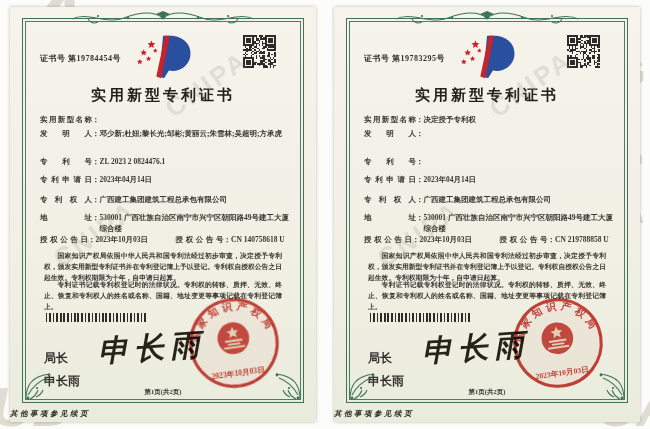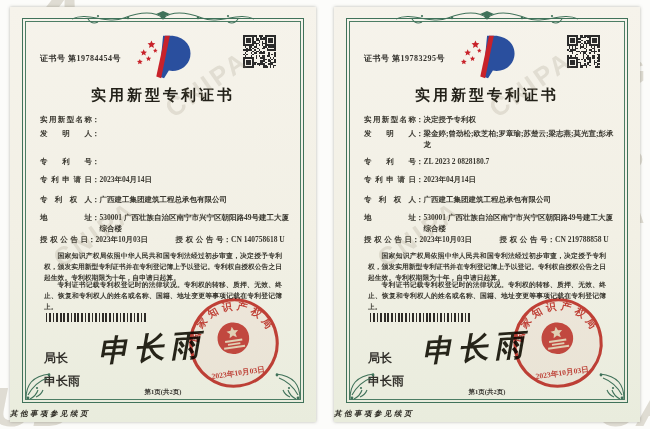--- a/index.html
+++ b/index.html
@@ -385,24 +385,26 @@
 
   <div class="title">实用新型专利证书</div>
 
   <div class="row" style="top:108px">
     <span class="lbl">实用新型名称</span>
       <span class="colon">：</span>
   </div>
   <div class="row" style="top:122px">
     <span class="lbl">发明人</span>
       <span class="colon">：</span>
+      <span class="val">邓少新;杜妞;黎长光;邹彬;黄丽云;朱雪林;吴超明;方承虎</span>
   </div>
   <div class="row" style="top:150px">
     <span class="lbl">专利号</span>
       <span class="colon">：</span>
+      <span class="val">ZL 2023 2 0824476.1</span>
   </div>
   <div class="row" style="top:168px">
     <span class="lbl">专利申请日</span>
       <span class="colon">：</span>
       <span class="val">2023年04月14日</span>
   </div>
   <div class="row" style="top:188px">
     <span class="lbl">专利权人</span>
       <span class="colon">：</span>
       <span class="val">广西建工集团建筑工程总承包有限公司</span>
@@ -752,26 +754,24 @@
   <div class="title">实用新型专利证书</div>
 
   <div class="row" style="top:108px">
     <span class="lbl">实用新型名称</span>
       <span class="colon">：</span>
       <span class="val">决定授予专利权</span>
   </div>
   <div class="row" style="top:122px">
     <span class="lbl">发明人</span>
       <span class="colon">：</span>
-      <span class="val">梁金婷;曾劲松;欧芝柏;罗章瑜;苏楚云;梁志燕;莫光宣;彭承龙</span>
   </div>
   <div class="row" style="top:150px">
     <span class="lbl">专利号</span>
       <span class="colon">：</span>
-      <span class="val">ZL 2023 2 0828180.7</span>
   </div>
   <div class="row" style="top:168px">
     <span class="lbl">专利申请日</span>
       <span class="colon">：</span>
       <span class="val">2023年04月14日</span>
   </div>
   <div class="row" style="top:188px">
     <span class="lbl">专利权人</span>
       <span class="colon">：</span>
       <span class="val">广西建工集团建筑工程总承包有限公司</span>

